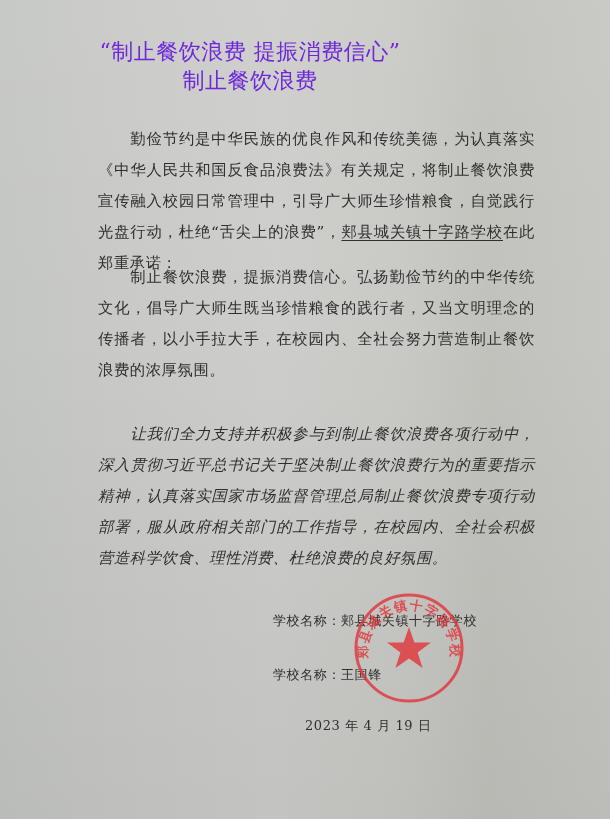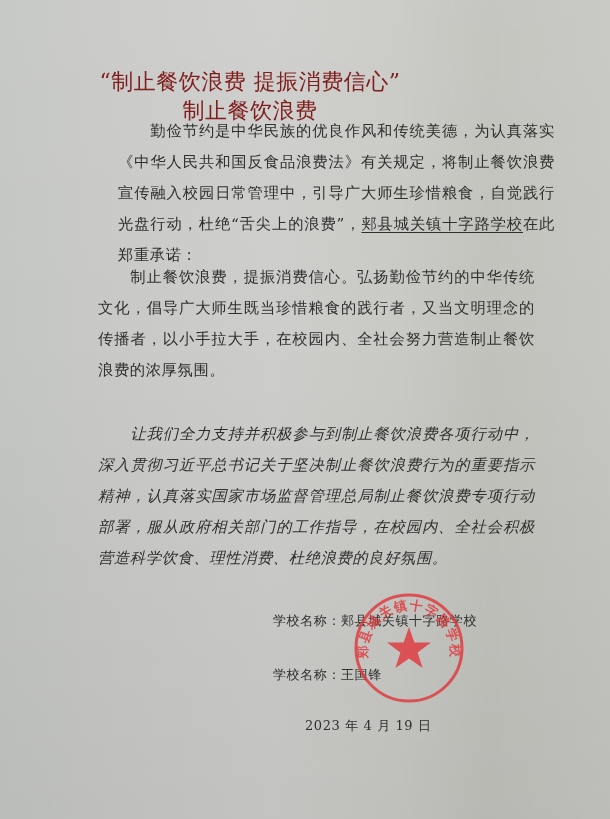--- a/index.html
+++ b/index.html
@@ -9,31 +9,31 @@
     font-family: "DejaVu Serif", "Liberation Serif", serif;
     color: #2e2e2e;
   }
   .paper-shade {
     position: absolute; inset: 0;
     background: linear-gradient(180deg, rgba(255,255,255,0.06) 0%, rgba(0,0,0,0) 40%, rgba(0,0,0,0.05) 100%);
     pointer-events: none;
   }
   .title {
     position: absolute; left: 0; width: 500px; text-align: center;
-    font-size: 22px; letter-spacing: 0.5px; color: #7f1d1d; margin-top: 30px;
+    font-size: 22px; letter-spacing: 0.5px; color: #6d28d9;
   }
   .title.t1 { top: 37px; }
   .title.t2 { top: 66px; }
   .para {
     position: absolute; left: 98px; width: 437px;
     font-size: 15.3px; line-height: 31px; letter-spacing: 0.6px; color: #2f2f2f;
     text-align: justify;
   }
   .para .indent { display: inline-block; width: 32px; }
-  .p1 { top: 116px; margin-left: 20px; }
+  .p1 { top: 124px; }
   .p2 { top: 262px; }
   .p3 { top: 419px; font-style: italic; }
   .school-underline { text-decoration: underline; text-decoration-thickness: 1px; text-underline-offset: 3px; }
   .sig-line {
     position: absolute; font-size: 13px; letter-spacing: 0.6px; color: #2f2f2f;
   }
   .sig-school { left: 273px; top: 612px; }
   .sig-rep { left: 273px; top: 666px; }
   .sig-date { left: 305px; top: 717px; }
   .stamp {

